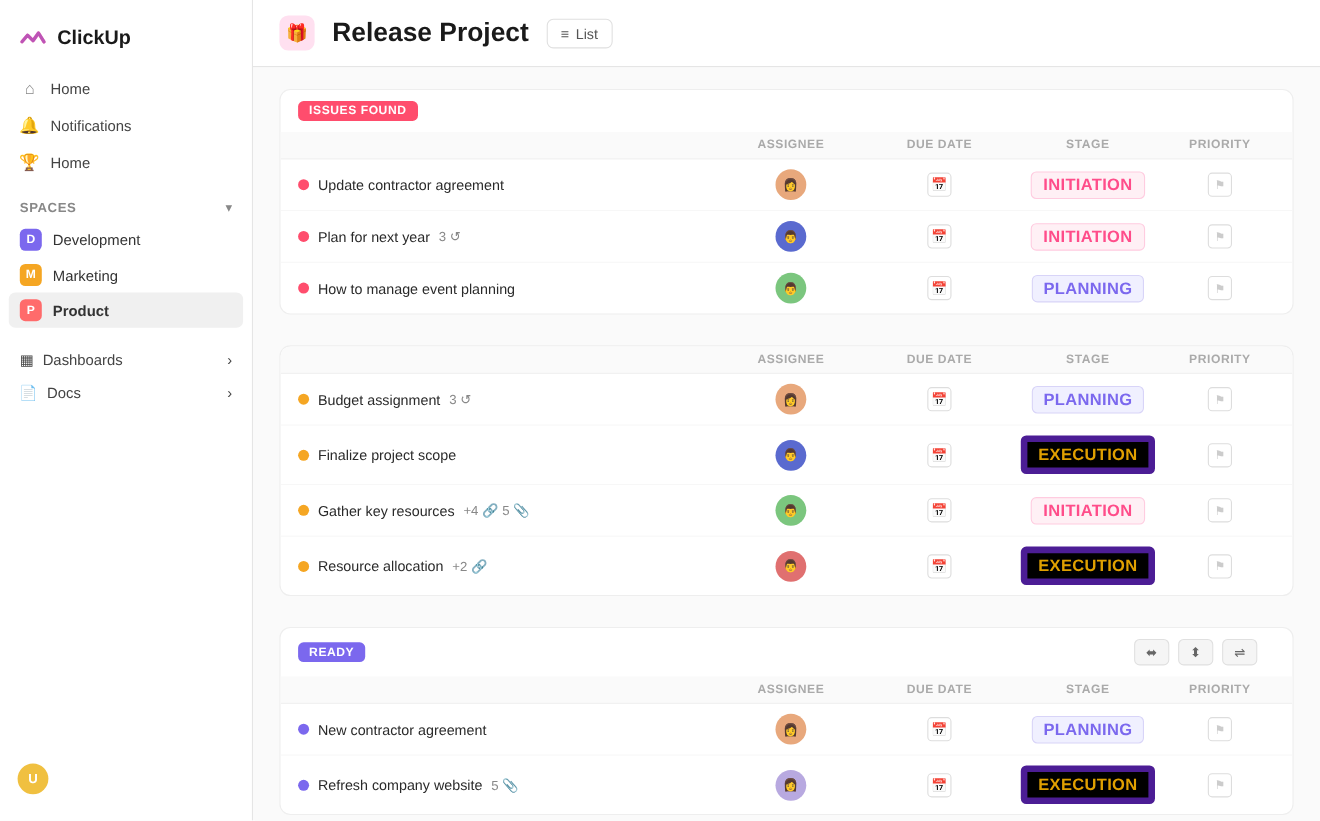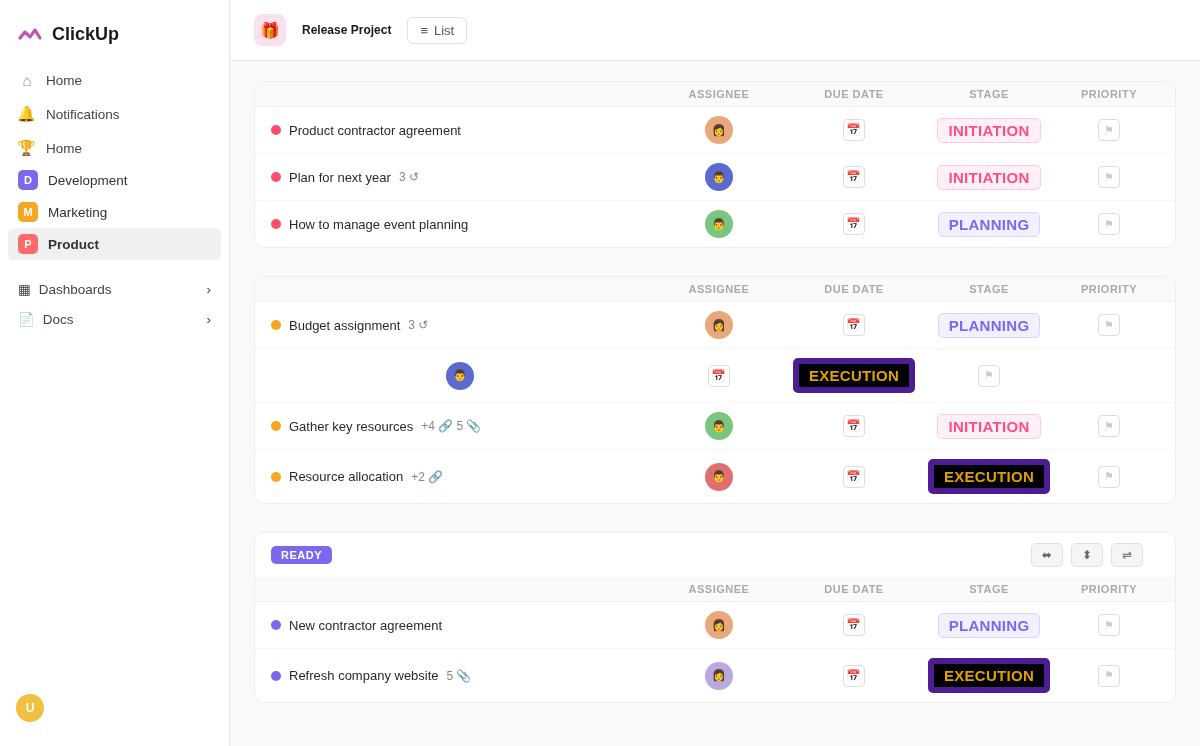--- a/index.html
+++ b/index.html
@@ -26,21 +26,21 @@
     .sidebar-section-item .left { display: flex; align-items: center; gap: 8px; }
     .bottom-avatar { margin-top: auto; padding: 12px 16px; display: flex; align-items: center; gap: 8px; }
     .avatar-circle { width: 28px; height: 28px; border-radius: 50%; background: #f0c040; display: flex; align-items: center; justify-content: center; font-size: 12px; font-weight: 700; color: #fff; }
 
     
     #main { flex: 1; display: flex; flex-direction: column; overflow: hidden; background: #fafafa; }
 
     
     .main-header { background: #fff; border-bottom: 1px solid #e5e5e5; padding: 14px 24px; display: flex; align-items: center; gap: 16px; }
     .project-icon { width: 32px; height: 32px; background: #ffe0f0; border-radius: 8px; display: flex; align-items: center; justify-content: center; font-size: 16px; }
-    .project-title { font-size: 12px; font-weight: 700; color: #1a1a1a; }
+    .project-title { font-size: 24px; font-weight: 700; color: #1a1a1a; }
     .view-btn { display: flex; align-items: center; gap: 6px; padding: 5px 12px; border: 1px solid #e0e0e0; border-radius: 6px; font-size: 13px; color: #555; cursor: pointer; background: #fff; }
 
     
     .content-area { flex: 1; overflow-y: auto; padding: 20px 24px; }
 
     
     .group-section { margin-bottom: 28px; background: #fff; border-radius: 10px; border: 1px solid #eeeeee; overflow: hidden; }
     .group-header { padding: 10px 16px; display: flex; align-items: center; justify-content: space-between; }
     .group-badge { padding: 3px 10px; border-radius: 5px; font-size: 11px; font-weight: 700; letter-spacing: 0.5px; text-transform: uppercase; }
     .badge-issues { background: #ff4d6d; color: #fff; }
@@ -111,20 +111,24 @@
     <div class="nav-item">
       <span class="nav-icon">🔔</span>
       <span>Notifications</span>
     </div>
     <div class="nav-item">
       <span class="nav-icon">🏆</span>
       <span>Home</span>
     </div>
   </div>
 
+  <div class="spaces-header">
+    <span class="spaces-label">Spaces</span>
+    <span class="chevron">▾</span>
+  </div>
 
   <div>
     <div class="space-item">
       <div class="space-dot" style="background:#7b68ee;">
         <span>D</span>
       </div>
       <span>Development</span>
     </div>
     <div class="space-item">
       <div class="space-dot" style="background:#f5a623;">
@@ -168,32 +172,35 @@
     <h1 class="project-title">Release Project</h1>
     <div class="view-btn">
       <span>≡</span>
       <span>List</span>
     </div>
   </div>
 
   <div class="content-area">
 
     <div class="group-section">
+      <div class="group-header">
+        <span class="group-badge badge-issues">ISSUES FOUND</span>
+      </div>
       <div class="table-header">
         <div class="col-label left"></div>
         <div class="col-label">ASSIGNEE</div>
         <div class="col-label">DUE DATE</div>
         <div class="col-label">STAGE</div>
         <div class="col-label">PRIORITY</div>
       </div>
 
       <div class="task-row">
         <div class="task-name-cell">
           <span class="task-dot dot-red"></span>
-          <span class="task-name">Product contractor agreement</span>
+          <span class="task-name">Update contractor agreement</span>
         </div>
         <div class="assignee-cell">
           <div class="avatar av1">👩</div>
         </div>
         <div class="date-cell">
           <div class="cal-icon">📅</div>
         </div>
         <div class="stage-cell">
           <span class="stage-badge stage-initiation">INITIATION</span>
         </div>
@@ -265,20 +272,24 @@
         </div>
         <div class="stage-cell">
           <span class="stage-badge stage-planning">PLANNING</span>
         </div>
         <div class="priority-cell">
           <div class="priority-icon">⚑</div>
         </div>
       </div>
 
       <div class="task-row">
+        <div class="task-name-cell">
+          <span class="task-dot dot-yellow"></span>
+          <span class="task-name">Finalize project scope</span>
+        </div>
         <div class="assignee-cell">
           <div class="avatar av2">👨</div>
         </div>
         <div class="date-cell">
           <div class="cal-icon">📅</div>
         </div>
         <div class="stage-cell">
           <span class="stage-badge stage-execution">EXECUTION</span>
         </div>
         <div class="priority-cell">

